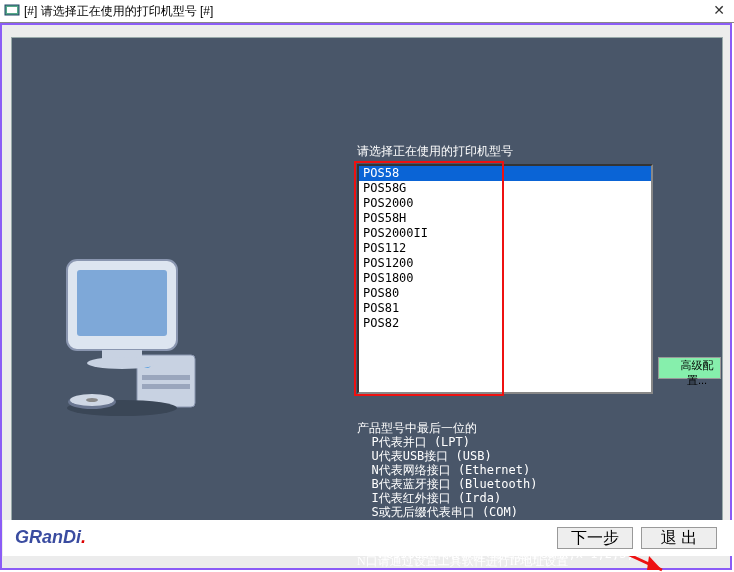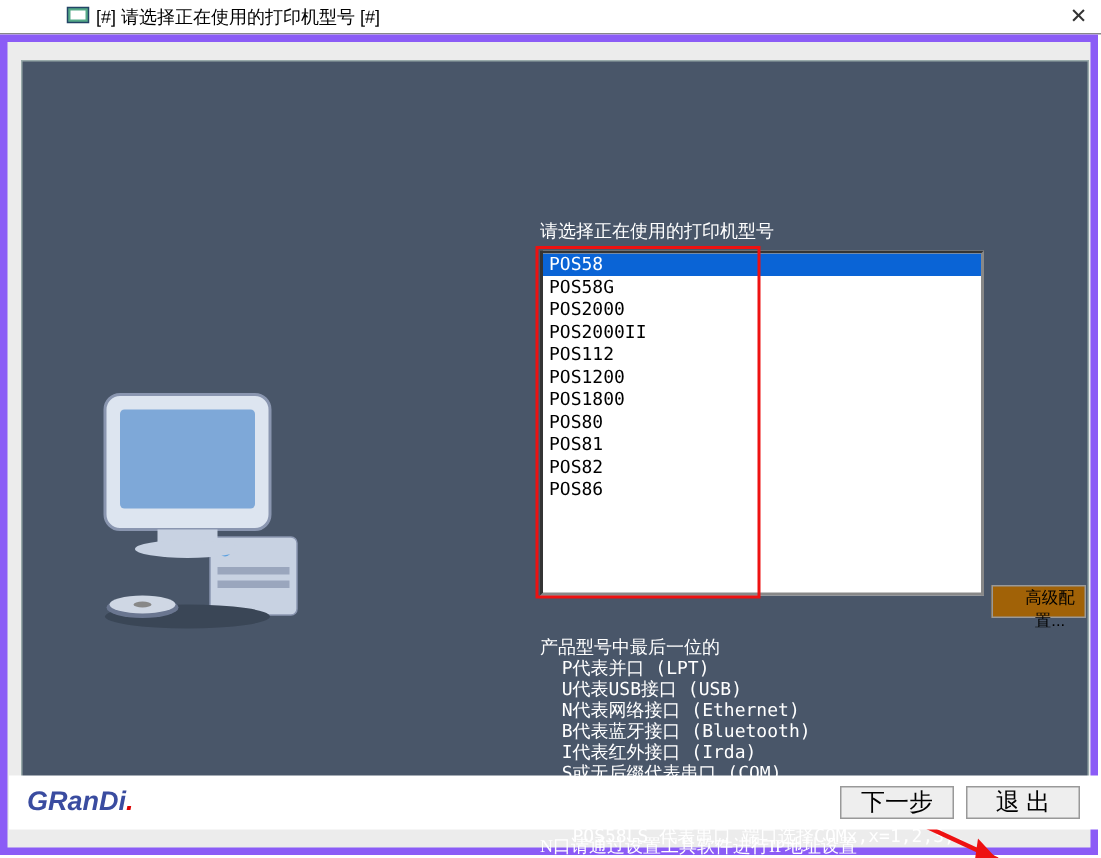--- a/index.html
+++ b/index.html
@@ -1,29 +1,29 @@
 <!DOCTYPE html>
 <html><head>
   <meta charset="utf-8">
   <style>
     * { margin: 0; padding: 0; box-sizing: border-box; font-family: "Microsoft YaHei", SimSun, sans-serif; }
     body { width: 734px; height: 572px; background: #fff; }
-    .titlebar { height: 23px; background: #fff; border-bottom: 1px solid #888; display: flex; align-items: center; position: relative; padding-left: 40px; }
+    .titlebar { height: 23px; background: #fff; border-bottom: 1px solid #888; display: flex; align-items: center; position: relative; }
     .titlebar .icon { width: 16px; height: 16px; margin-left: 4px; }
     .titlebar .title { font-size: 12px; margin-left: 4px; color: #000; }
     .titlebar .close { position: absolute; right: 6px; top: 3px; width: 18px; height: 16px; text-align: center; line-height: 14px; font-size: 14px; color: #333; }
-    .content { position: relative; width: 732px; height: 547px; border: 5px solid #8b5cf6; background: #ececec; }
+    .content { position: relative; width: 732px; height: 547px; border: 2px solid #8b5cf6; background: #ececec; }
     .inset { position: absolute; left: 9px; top: 12px; width: 712px; height: 498px; background: #495669; border: 1px solid #9aa; }
     .prompt { position: absolute; left: 355px; top: 118px; color: #fff; font-size: 12px; }
     .listbox { position: absolute; left: 355px; top: 139px; width: 296px; height: 230px; background: #fff; border: 2px inset #888; overflow: hidden; }
     .listbox ul { list-style: none; }
     .listbox li { font-size: 12px; padding: 0 4px; line-height: 15px; font-family: SimSun, monospace; color: #000; }
     .listbox li.selected { background: #0a64d6; color: #fff; }
     .redbox { position: absolute; left: 352px; top: 136px; width: 150px; height: 235px; border: 2px solid #e11; pointer-events: none; }
-    .advbtn { position: absolute; left: 656px; top: 362px; width: 63px; height: 22px; font-size: 11px; background: #a16207; border: 1px solid #999; padding-left: 15px; }
+    .advbtn { position: absolute; left: 656px; top: 332px; width: 63px; height: 22px; font-size: 11px; background: #86efac; border: 1px solid #999; padding-left: 15px; }
     .info { position: absolute; left: 355px; top: 396px; color: #fff; font-size: 12px; line-height: 14px; font-family: SimSun, monospace; white-space: pre; }
     .info2 { position: absolute; left: 355px; top: 506px; color: #fff; font-size: 12px; font-family: SimSun; }
     .info3 { position: absolute; left: 355px; top: 528px; color: #fff; font-size: 12px; font-family: SimSun; }
     .redarrow { position: absolute; left: 575px; top: 503px; width: 110px; height: 55px; pointer-events: none; }
     .bottombar { position: absolute; left: 1px; bottom: 12px; width: 730px; height: 36px; background: #ffffff; display: flex; align-items: center; }
     .brand { position: absolute; left: 12px; bottom: 8px; font-size: 18px; font-weight: bold; font-style: italic; color: #3a4ca0; font-family: Arial; }
     .brand .dot { color: #d00; }
     .bottombtn { position: absolute; bottom: 7px; width: 76px; height: 22px; font-size: 16px; background: #eee; border: 1px solid #999; }
     .nextbtn { right: 100px; }
     .exitbtn { right: 16px; }
@@ -65,28 +65,28 @@
     </svg>
   </div>
 
   <div class="prompt">请选择正在使用的打印机型号</div>
 
   <div class="listbox">
     <ul id="model-list">
         <li class="selected">POS58</li>
         <li>POS58G</li>
         <li>POS2000</li>
+        <li>POS58H</li>
         <li>POS2000II</li>
         <li>POS112</li>
         <li>POS1200</li>
         <li>POS1800</li>
         <li>POS80</li>
         <li>POS81</li>
         <li>POS82</li>
-        <li>POS86</li>
       </ul>
   </div>
   <div class="redbox"></div>
 
   <button class="advbtn">高级配置...</button>
 
   <div class="info">产品型号中最后一位的
   P代表并口 (LPT)
   U代表USB接口 (USB)
   N代表网络接口 (Ethernet)

